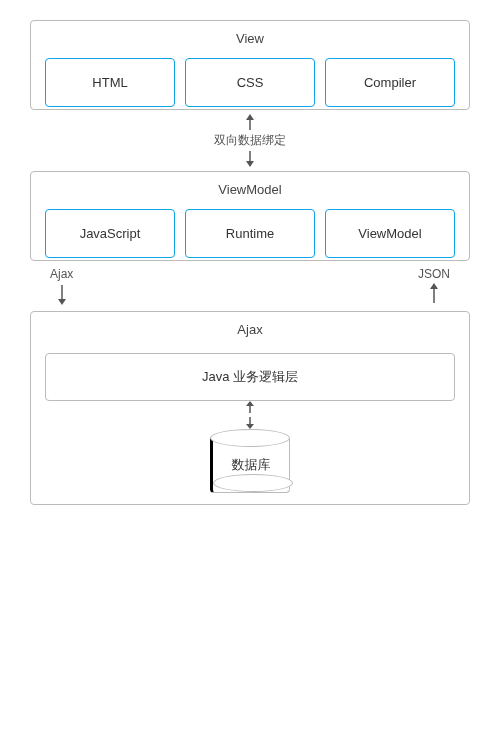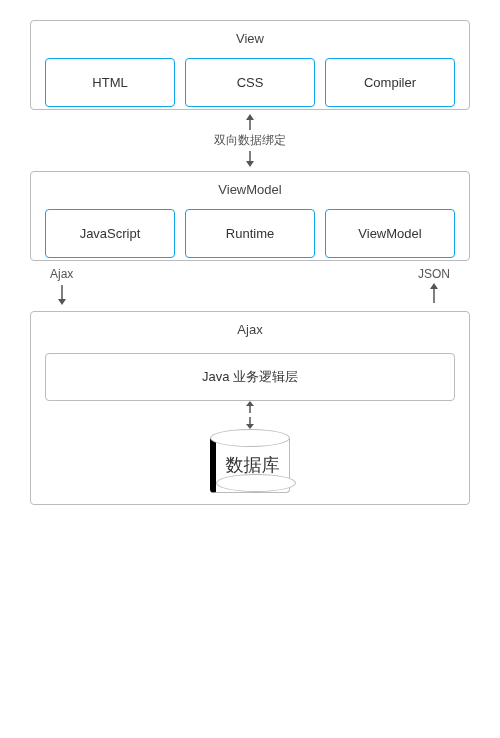--- a/index.html
+++ b/index.html
@@ -143,28 +143,28 @@
       border: 1px solid #bbb;
       border-radius: 50%;
       background: #fff;
       position: relative;
       z-index: 2;
     }
 
     .db-body {
       width: 80px;
       height: 55px;
-      border-left: 6px solid #000000;
+      border-left: 3px solid #000000;
       border-right: 1px solid #bbb;
       border-bottom: 1px solid #bbb;
       background: #fff;
       display: flex;
       align-items: center;
       justify-content: center;
-      font-size: 18px;
+      font-size: 13px;
       color: #333;
       position: relative;
       top: -9px;
       border-bottom-left-radius: 4px;
       border-bottom-right-radius: 4px;
     }
 
     .db-bottom-ellipse {
       width: 80px;
       height: 18px;

